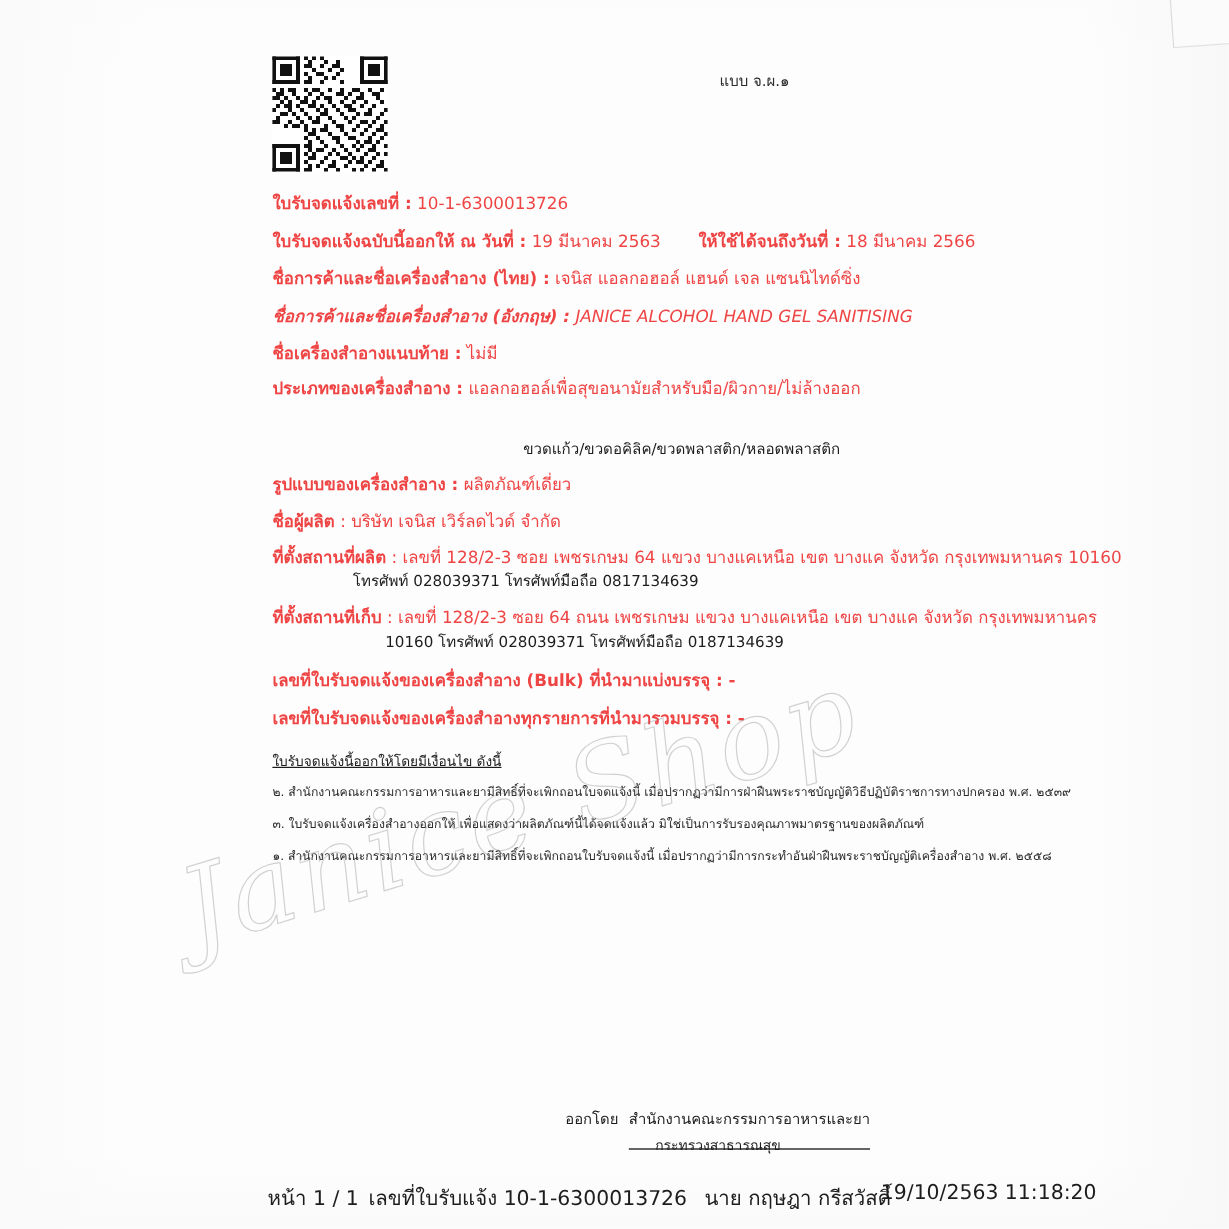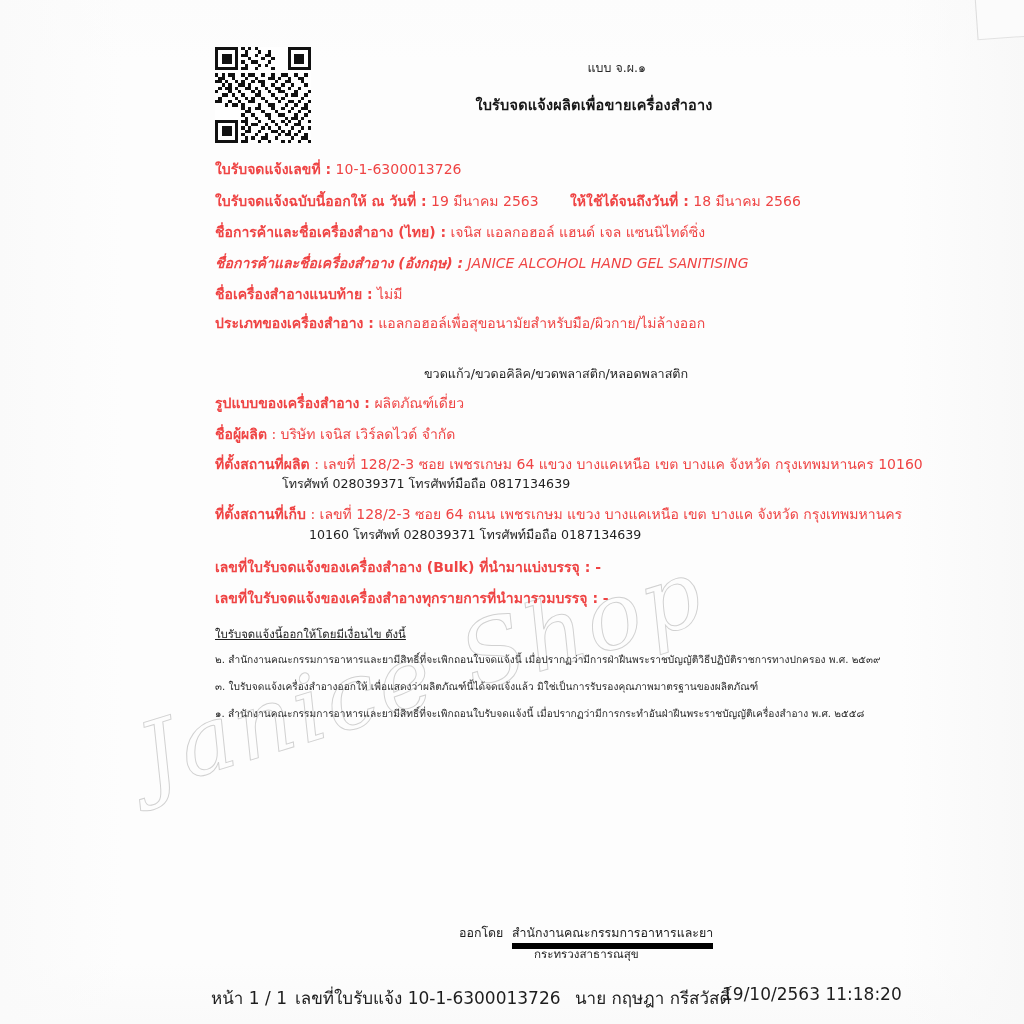--- a/index.html
+++ b/index.html
@@ -40,21 +40,21 @@
     height: 60px;
     border-left: 1px solid #dcdcdc;
     border-bottom: 1px solid #e2e2e2;
     transform: rotate(-4deg) translate(14px, -22px);
     background: #fbfbfb;
     pointer-events: none;
   }
 
   .doc {
     position: absolute;
-    left: 4px; top: 0;
+    left: 16px; top: 0;
     width: 838px;
     height: 1024px;
   }
 
   .form-code {
     position: absolute;
     right: 196px;
     top: 58px;
     font-size: 12.5px;
     color: #2b2b2b;
@@ -121,22 +121,22 @@
     top: 923px;
     font-size: 12.4px;
     color: #1d1d1d;
   }
   .issuer-org {
     position: absolute;
     left: 508px;
     top: 923px;
     font-size: 12.4px;
     color: #1d1d1d;
-    border-bottom: 6px solid #000000;
-    padding-bottom: 1px;
+    border-bottom: 1px solid #000000;
+    padding-bottom: 15px;
   }
   .issuer-ministry {
     position: absolute;
     left: 530px;
     top: 945px;
     font-size: 11.6px;
     color: #1d1d1d;
   }
 
   .footer-item {
@@ -373,21 +373,20 @@
             <rect x="13" y="28" width="1" height="1"></rect>
             <rect x="16" y="28" width="1" height="1"></rect>
           <rect x="20" y="28" width="1" height="1"></rect>
             <rect x="22" y="28" width="1" height="1"></rect>
             <rect x="25" y="28" width="1" height="1"></rect>
           <rect x="28" y="28" width="1" height="1"></rect>
         </g>
       </svg>
     </div>
 
-    <div class="doc-title">ใบรับจดแจ้งผลิตเพื่อขายเครื่องสำอาง</div>
 
     <div class="row" style="left:211px; top:158px;">
       <span class="lbl">ใบรับจดแจ้งเลขที่ :</span>
       <span class="val">10-1-6300013726</span>
     </div>
 
     <div class="row" style="left:211px; top:190px;">
       <span class="lbl">ใบรับจดแจ้งฉบับนี้ออกให้ ณ วันที่ :</span>
       <span class="val">19 มีนาคม 2563</span>
     </div>

